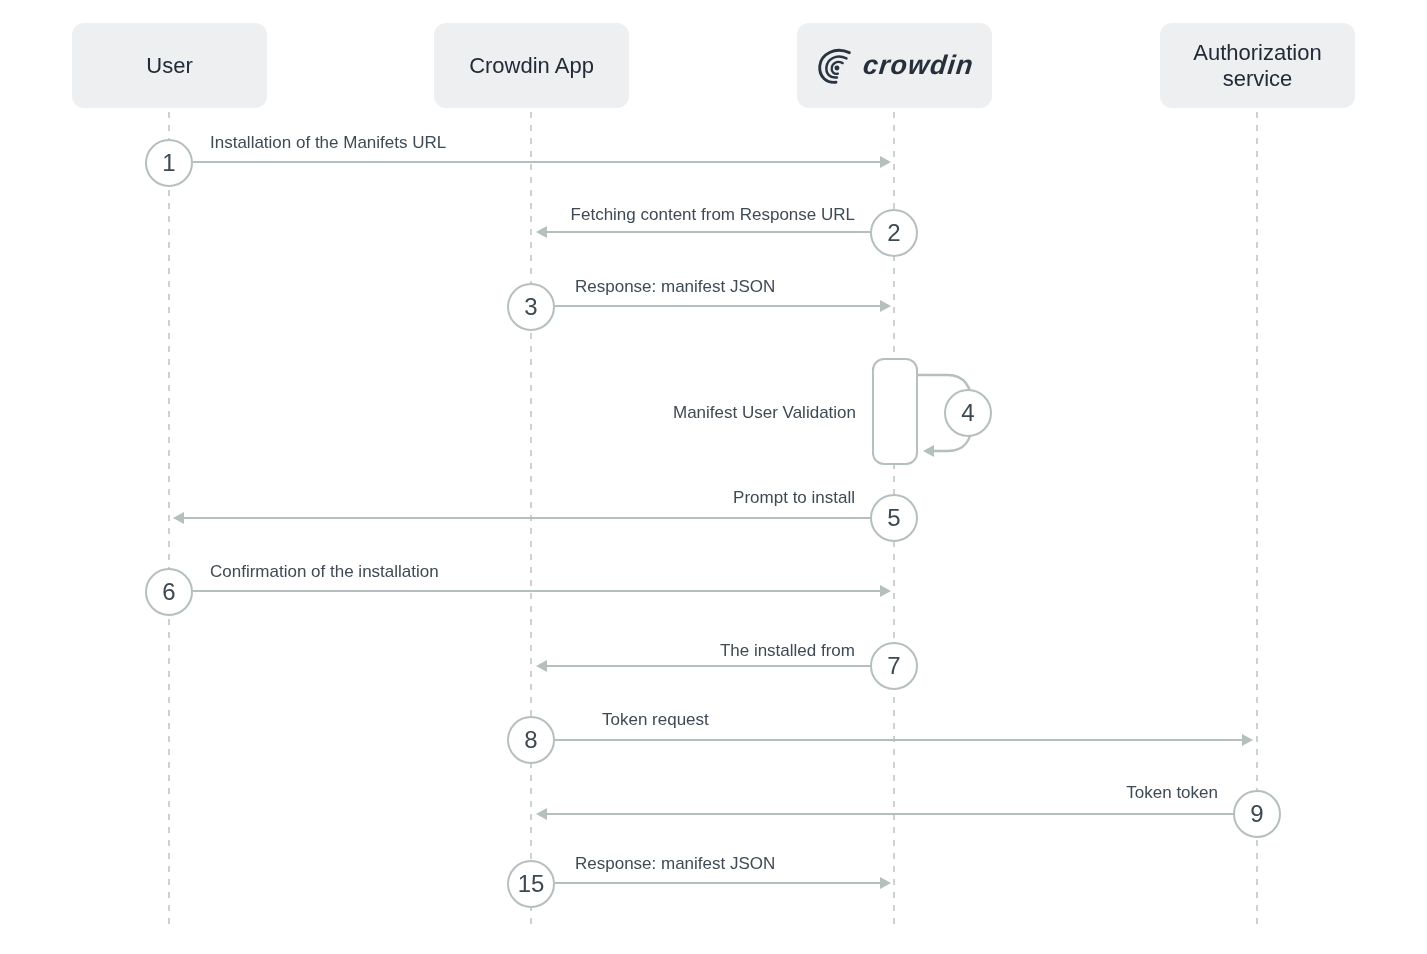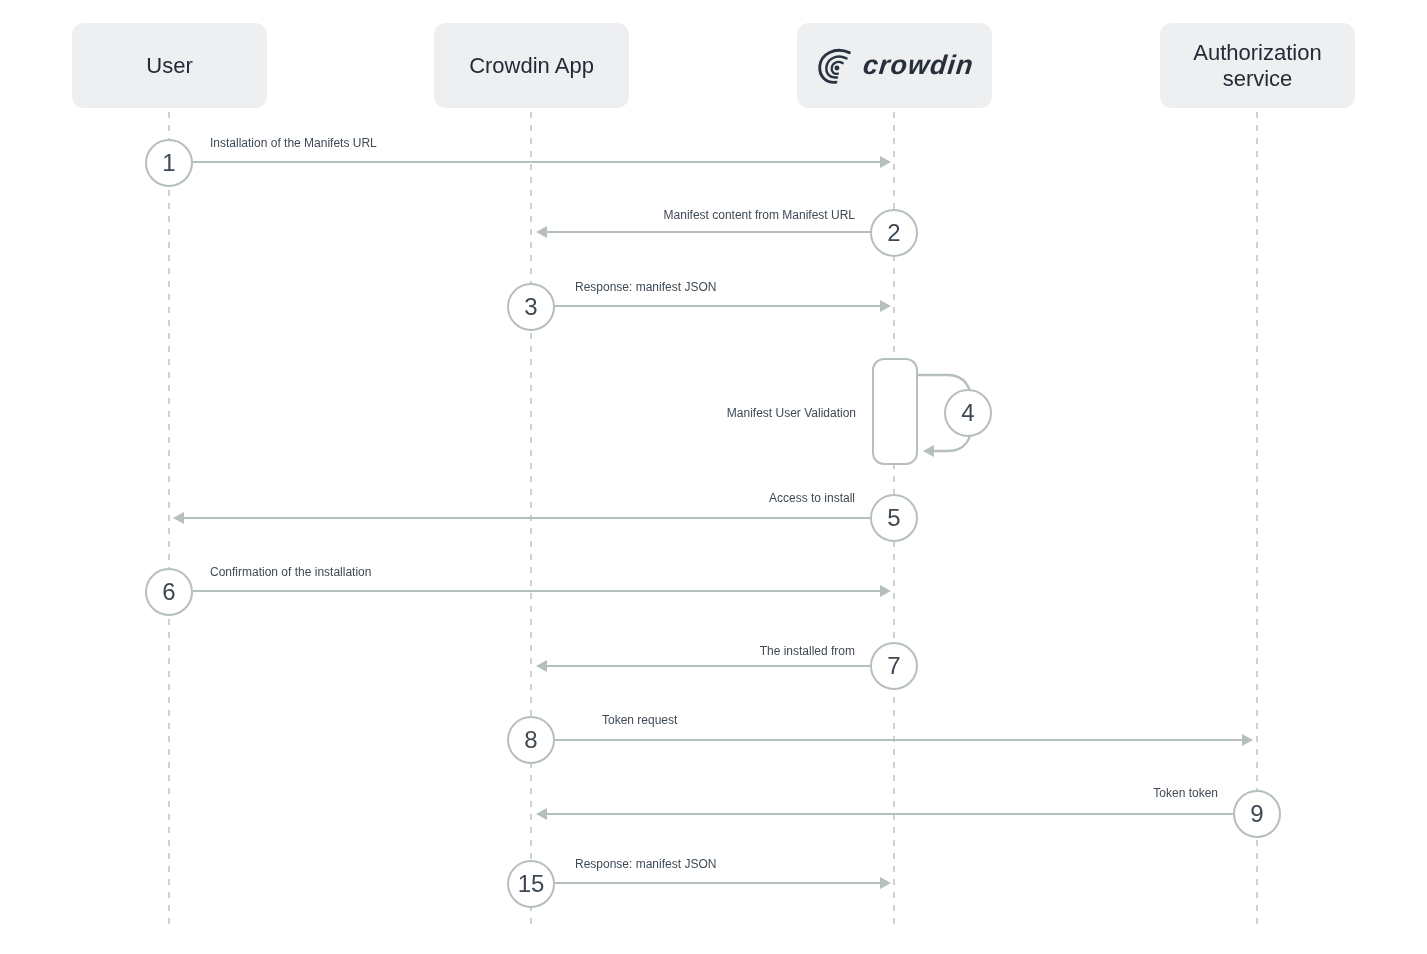--- a/index.html
+++ b/index.html
@@ -24,21 +24,21 @@
 
   .lifeline{position:absolute;top:112px;height:818px;width:2px;
     background:repeating-linear-gradient(to bottom,var(--lifeline) 0 6px,transparent 6px 13px);z-index:0;}
 
   .msg-line{position:absolute;height:2px;background:var(--line);z-index:1;}
   .head{position:absolute;width:0;height:0;z-index:1;
     border-top:6px solid transparent;border-bottom:6px solid transparent;}
   .head-r{border-left:11px solid var(--line);}
   .head-l{border-right:11px solid var(--line);}
 
-  .msg-label{position:absolute;font-size:12px;line-height:20px;color:var(--label);
+  .msg-label{position:absolute;font-size:17px;line-height:20px;color:var(--label);
     white-space:nowrap;z-index:2;}
 
   .num-circle{position:absolute;width:48px;height:48px;border-radius:50%;
     background:#fff;border:2px solid var(--line);display:flex;align-items:center;
     justify-content:center;font-size:24px;color:var(--num);z-index:3;}
 
   .activation{position:absolute;left:872px;top:358px;width:46px;height:107px;
     background:#fff;border:2px solid var(--line);border-radius:12px;z-index:2;}
   .self-loop-svg{position:absolute;left:858px;top:350px;z-index:2;}
 </style>
@@ -73,39 +73,39 @@
   <div class="lifeline" style="left:168px"></div>
   <div class="lifeline" style="left:530px"></div>
   <div class="lifeline" style="left:893px"></div>
   <div class="lifeline" style="left:1256px"></div>
 
   <div class="msg-label" style="left:210px;top:133px">Installation of the Manifets URL</div>
   <div class="msg-line" style="left:193px;top:161px;width:687px"></div>
   <div class="head head-r" style="left:880px;top:156px"></div>
   <div class="num-circle" style="left:145px;top:139px">1</div>
 
-  <div class="msg-label" style="right:572px;top:205px">Manifest content from Manifest URL</div>
+  <div class="msg-label" style="right:572px;top:205px">Fetching content from Response URL</div>
   <div class="msg-line" style="left:547px;top:231px;width:323px"></div>
   <div class="head head-l" style="left:536px;top:226px"></div>
   <div class="num-circle" style="left:870px;top:209px">2</div>
 
   <div class="msg-label" style="left:575px;top:277px">Response: manifest JSON</div>
   <div class="msg-line" style="left:555px;top:305px;width:325px"></div>
   <div class="head head-r" style="left:880px;top:300px"></div>
   <div class="num-circle" style="left:507px;top:283px">3</div>
 
   <div class="msg-label" style="right:571px;top:403px">Manifest User Validation</div>
   <div class="activation"></div>
   <svg class="self-loop-svg" width="160" height="130" viewBox="0 0 160 130">
     <path d="M 60 25 H 90 C 106 25 114 37 114 55 V 72 C 114 90 106 101 90 101 H 74" fill="none" stroke="#b5bfbd" stroke-width="2.5" stroke-linecap="round"></path>
     <polygon points="76,95 65,101 76,107" fill="#b5bfbd"></polygon>
   </svg>
   <div class="num-circle" style="left:944px;top:389px">4</div>
 
-  <div class="msg-label" style="right:572px;top:488px">Access to install</div>
+  <div class="msg-label" style="right:572px;top:488px">Prompt to install</div>
   <div class="msg-line" style="left:184px;top:517px;width:686px"></div>
   <div class="head head-l" style="left:173px;top:512px"></div>
   <div class="num-circle" style="left:870px;top:494px">5</div>
 
   <div class="msg-label" style="left:210px;top:562px">Confirmation of the installation</div>
   <div class="msg-line" style="left:193px;top:590px;width:687px"></div>
   <div class="head head-r" style="left:880px;top:585px"></div>
   <div class="num-circle" style="left:145px;top:568px">6</div>
 
   <div class="msg-label" style="right:572px;top:641px">The installed from</div>

